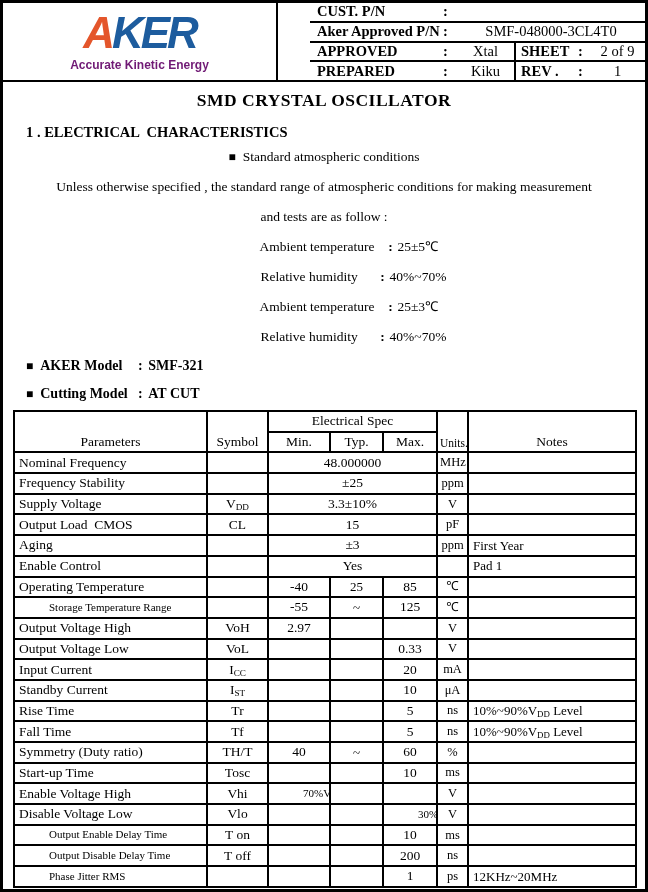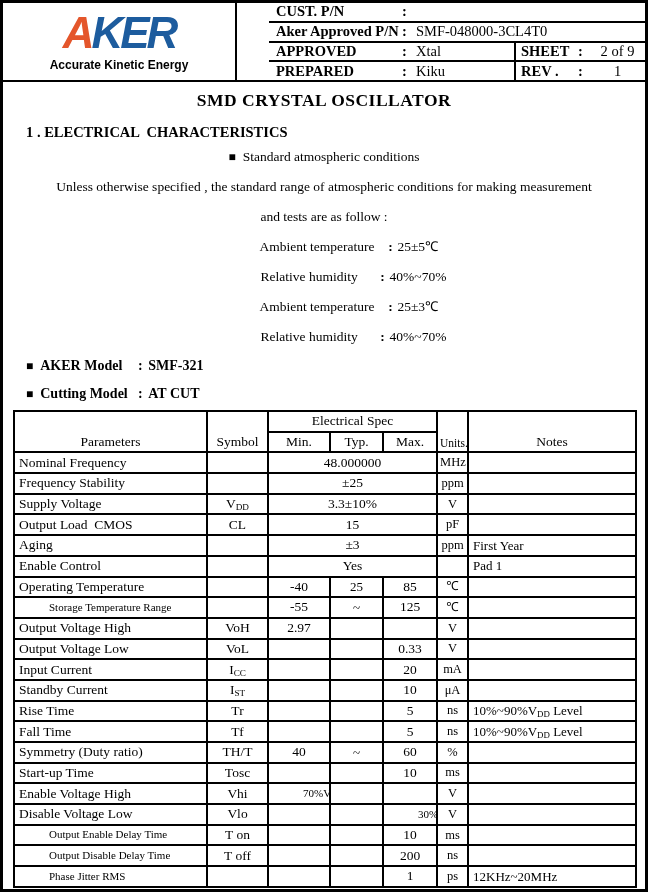--- a/index.html
+++ b/index.html
@@ -12,41 +12,41 @@
   .page {
     width:648px; height:892px;
     background:#fff;
     border:3px solid #000;
     overflow:hidden;
   }
 
   
   .header-block { display:flex; height:79px; border-bottom:2px solid #000; }
   .logo-cell {
-    width:234px; border-right:2px solid #000;
+    width:275px; border-right:2px solid #000;
     display:flex; flex-direction:column; align-items:center; justify-content:center;
   }
   .logo-text {
     font-family:"Liberation Sans", sans-serif;
     font-weight:bold; font-style:italic;
     font-size:44px; line-height:1; letter-spacing:-3px;
   }
   .logo-a { color:#E4562B; }
   .logo-ker { color:#1D5C9E; }
   .logo-tagline {
     font-family:"Liberation Sans", sans-serif;
-    font-weight:bold; font-size:12px; color:#000000; margin-top:3px;
+    font-weight:bold; font-size:12px; color:#701a75; margin-top:3px;
   }
   .header-rows { flex:1; display:flex; flex-direction:column; }
   .h-row { flex:1; display:flex; align-items:center; border-bottom:2px solid #000; font-size:14.5px;margin-left:32px; }
   .h-row:last-child { border-bottom:none; }
   .h-left { flex:1; display:flex; align-items:center; height:100%; }
   .h-label { width:133px; padding-left:7px; font-weight:bold; white-space:pre; }
   .h-colon { width:14px; text-align:left; font-weight:bold; }
-  .h-value { flex:1; text-align:left; }
+  .h-value { flex:1; text-align:center; }
   .h-right { width:131px; border-left:2px solid #000; align-self:stretch; display:flex; align-items:flex-end; }
   .h-right .h-label { width:62px; padding-left:5px; }
   .h-right .h-colon { width:12px; }
   .h-right .h-value { text-align:center; }
 
   
   .content { padding:0 23px; }
   .doc-title { margin-top:7px; text-align:center; font-weight:bold; font-size:17.5px; line-height:22px; letter-spacing:.5px; }
   .sec-heading { margin-top:12px; font-weight:bold; font-size:14.5px; line-height:19px; white-space:pre; }
   .tline { line-height:30px; font-size:13.5px; white-space:pre;text-align:center; }

